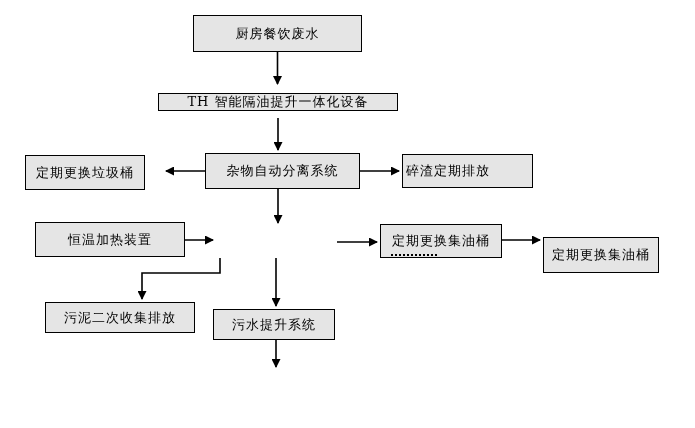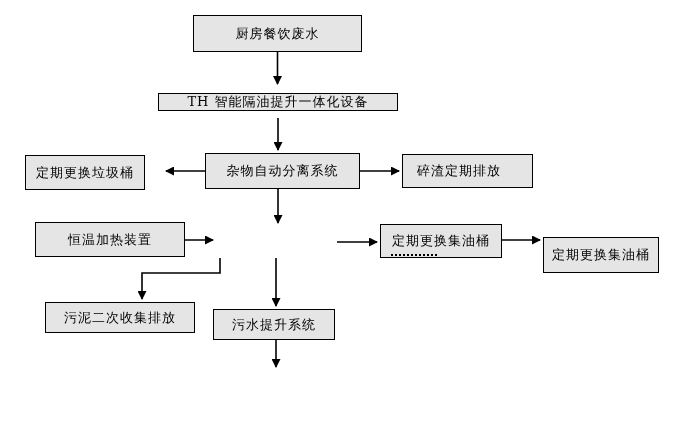--- a/index.html
+++ b/index.html
@@ -24,21 +24,21 @@
     font-size: 13px;
     letter-spacing: 1px;
     display: flex;
     align-items: center;
     justify-content: center;
     white-space: nowrap;
     z-index: 2;
   }
   .node.align-left {
     justify-content: flex-start;
-    padding-left: 14px;
+    padding-left: 3px;
   }
   
   #n-kitchen   { left:193px; top:15px;  width:169px; height:37px; }
   #n-th-unit   { left:158px; top:87px;  width:240px; height:18px;margin-top:6px; }
   #n-debris    { left:205px; top:153px; width:155px; height:36px; }
   #n-trash     { left:25px;  top:155px; width:120px; height:35px; }
   #n-residue   { left:402px; top:154px; width:131px; height:34px; }
   #n-heater    { left:35px;  top:222px; width:150px; height:35px; }
   #n-oil-water { left:216px; top:226px; width:121px; height:32px; }
   #n-grease    { left:380px; top:224px; width:122px; height:34px; }

